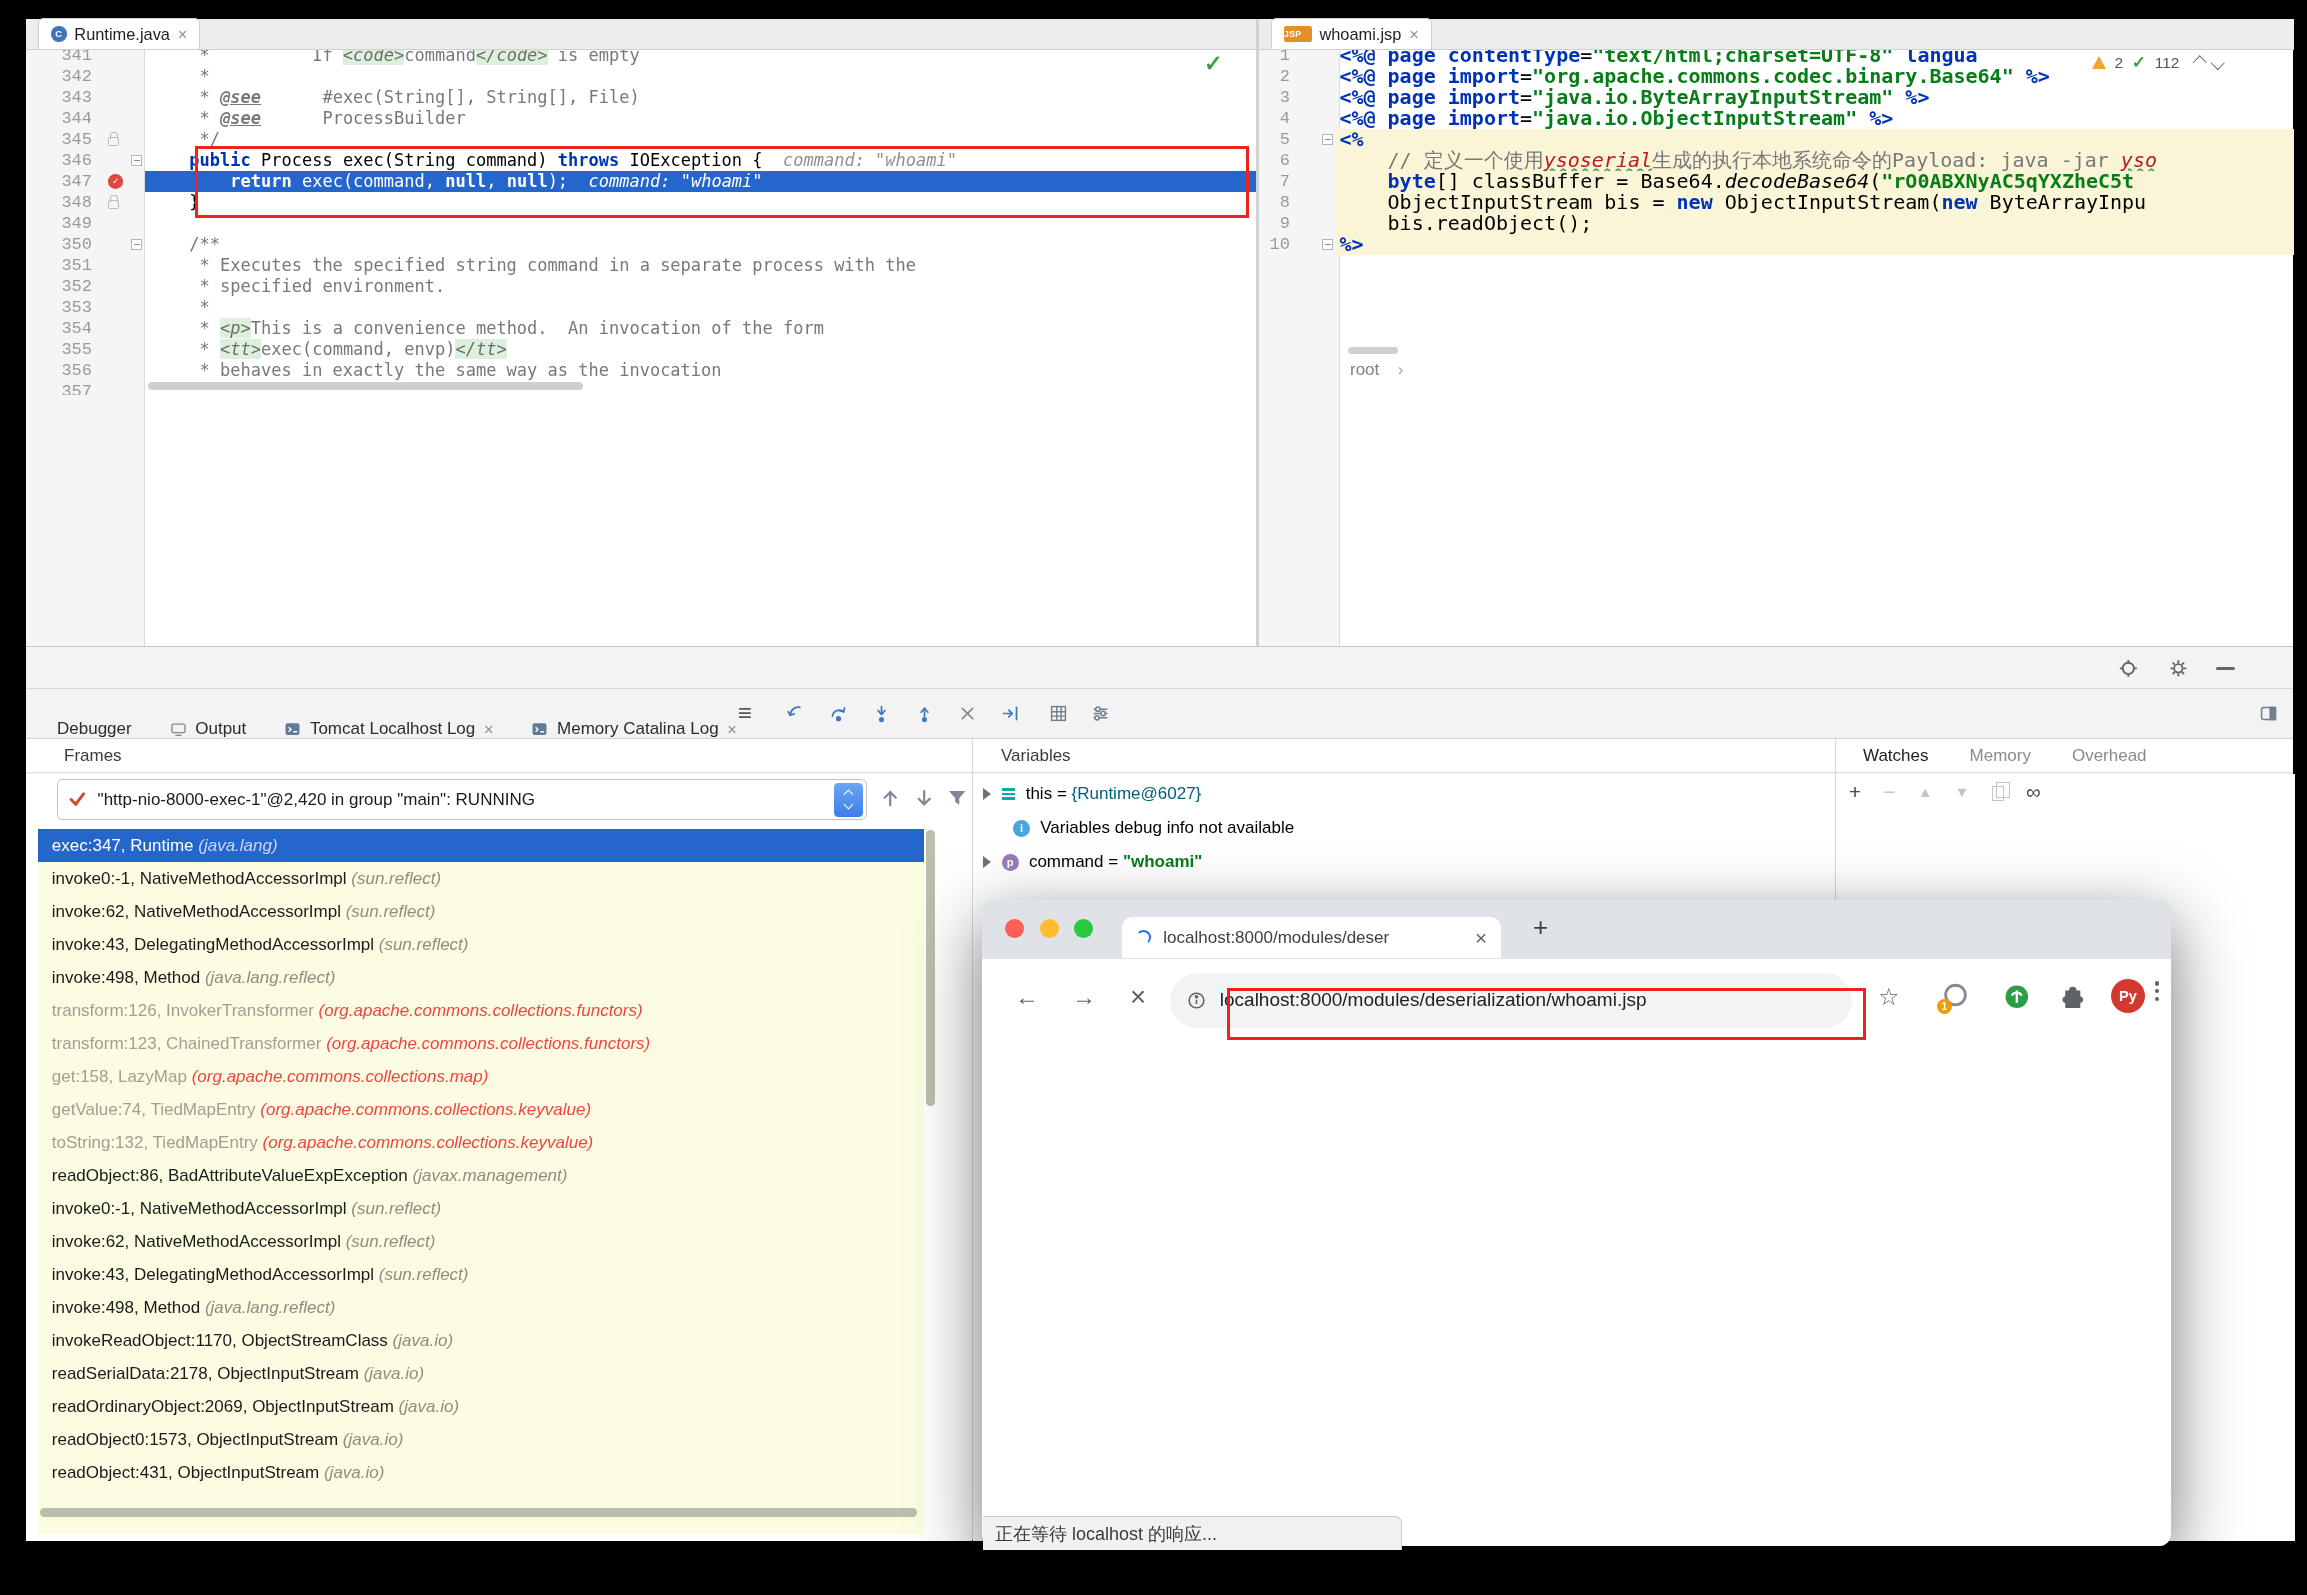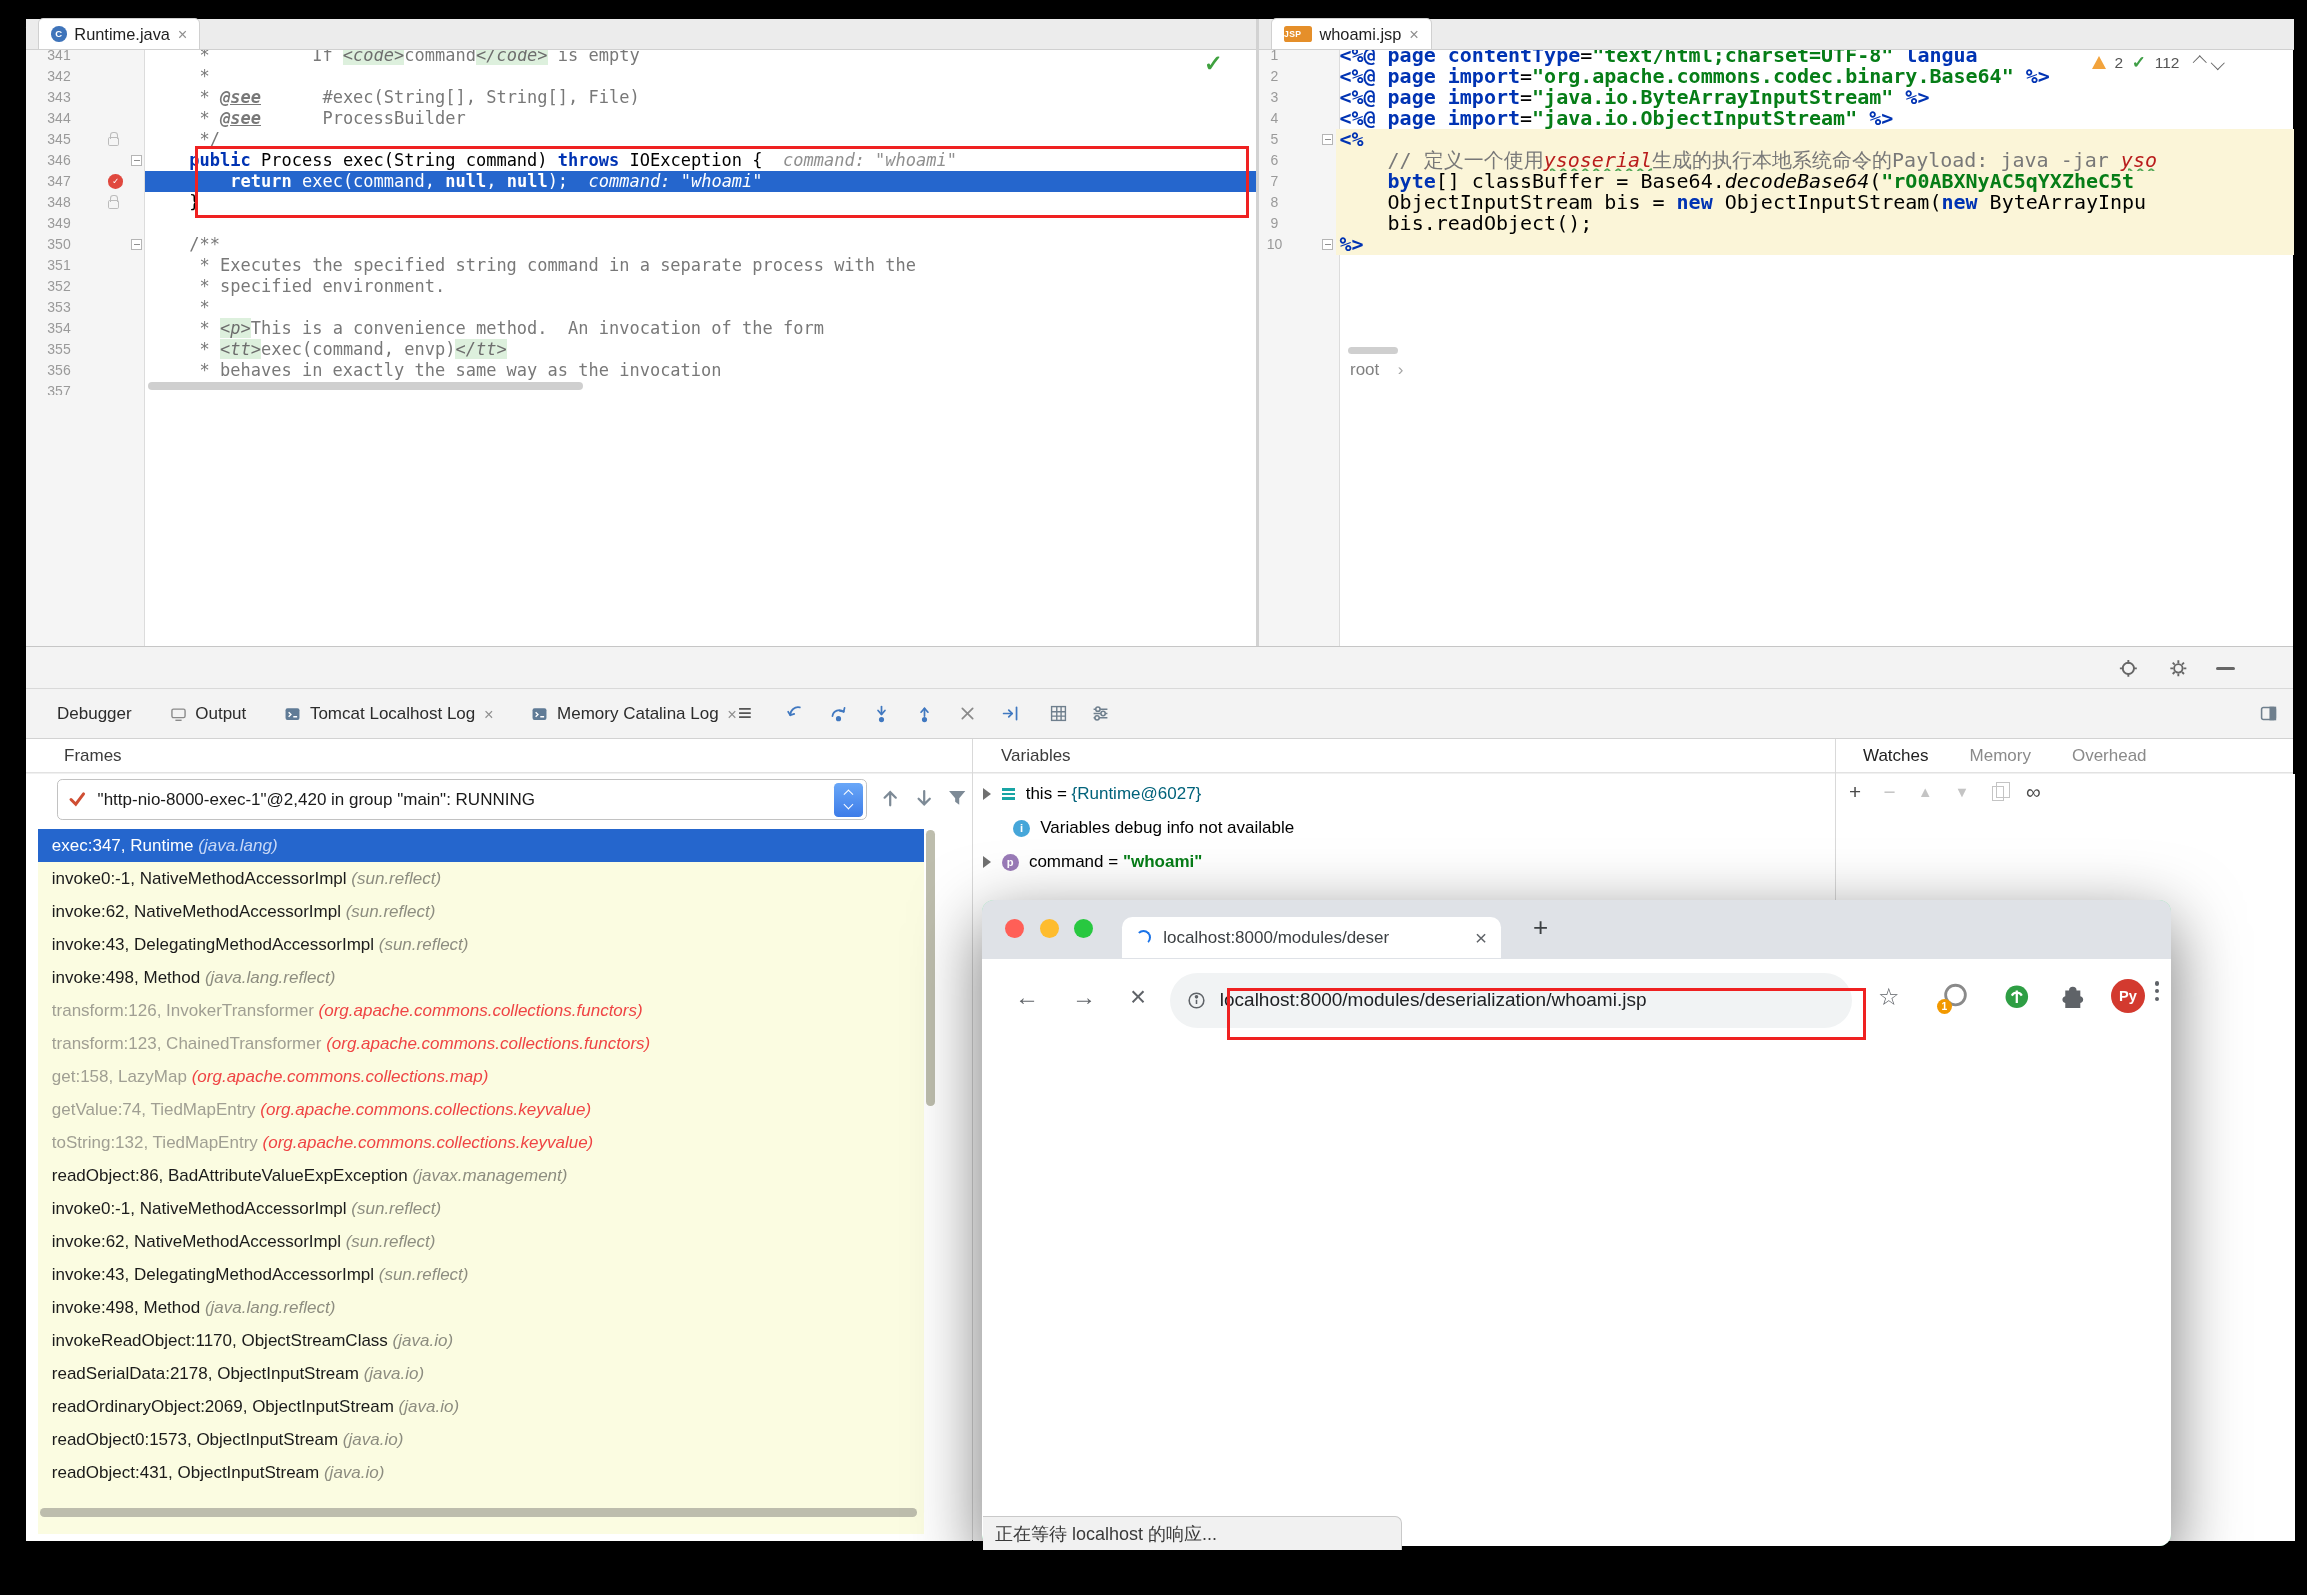--- a/index.html
+++ b/index.html
@@ -2,21 +2,21 @@
 <html style="font-size:13.8px"><head>
 <meta charset="utf-8">
 <style>
 *{margin:0;padding:0;box-sizing:border-box}
 html,body{background:#000;font-family:"Liberation Sans",sans-serif;-webkit-font-smoothing:antialiased}
 #root{position:relative;width:2307px;height:1595px;background:#000;overflow:hidden}
 .abs{position:absolute}
 
 .codewrap{overflow:hidden;z-index:3;font-family:"DejaVu Sans Mono",monospace}
 .crow{display:flex;height:21px;line-height:21px;white-space:pre}
-.lnum{font-family:Liberation Sans, sans-serif;font-size:14px;color:#9a9a9a;text-align:center;padding-right:12px;flex:0 0 auto}
+.lnum{font-family:Liberation Mono, monospace;font-size:17px;color:#9a9a9a;text-align:right;padding-right:12px;flex:0 0 auto}
 .licon{display:flex;align-items:center;padding-left:4.3px;flex:0 0 auto}
 .ccode{flex:1;padding-left:3.4px;font-size:17px}
 #code-left .lnum{width:78px}#code-left .licon{width:41px}
 #code-right .lnum{width:43px}#code-right .licon{width:34px}
 #code-right .ccode{font-size:20px}
 .s-kw{color:#0033b3;font-weight:bold}
 .s-pl{color:#000}
 .s-cmt{color:#787878;}
 .s-typo{color:#b91c1c;font-style:italic;text-decoration:underline wavy #54a857}
 .s-mk{color:#6d6d6d;font-style:italic;background:#ddf0dd}
@@ -157,21 +157,21 @@
         <path d="M11 2 v4 M11 16 v4 M2 11 h4 M16 11 h4"></path>
       </svg>
     <svg class="abs" style="left:2142px;top:11.2px" width="20.7" height="20.7" viewBox="0 0 22 22" fill="none" stroke="#666" stroke-width="2">
         <circle cx="11" cy="11" r="4.5"></circle>
         <path d="M11 2.5 v3 M11 16.5 v3 M2.5 11 h3 M16.5 11 h3 M5 5 l2.1 2.1 M14.9 14.9 L17 17 M17 5 l-2.1 2.1 M7.1 14.9 L5 17"></path>
       </svg>
     <span class="abs" style="left:2190px;top:20px;width:19px;height:3.4px;background:#666;border-radius:1.7px"></span>
   </div>
 
   <div class="abs hdrrow" style="left:26px;top:689px;width:2267px;height:50px;border-bottom:0.9px solid #d2d2d2">
-    <div id="debug-tabs" class="abs" style="left:31px;top:0;height:50px;display:flex;align-items:center;gap:38px">
+    <div id="debug-tabs" class="abs" style="left:31px;top:0;height:50px;display:flex;align-items:flex-end;gap:38px">
         <div class="dbgtab">
           <span style="font-weight: 500;">Debugger</span>
         </div>
         <div class="dbgtab">
           <svg width="17" height="17" viewBox="0 0 22 22">
             <rect x="2.5" y="4" width="17" height="11" rx="2" fill="none" stroke="#8a8a8a" stroke-width="1.8"></rect>
             <path d="M7 18.5 h8" stroke="#8a8a8a" stroke-width="1.8"></path>
           </svg>
           <span>Output</span>
         </div>

